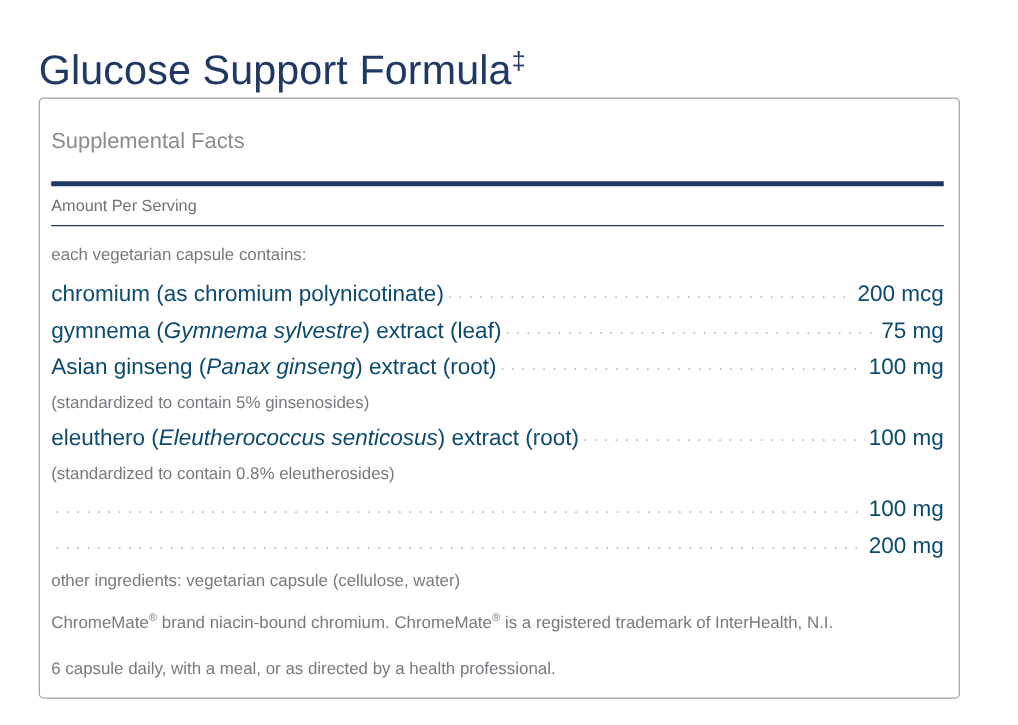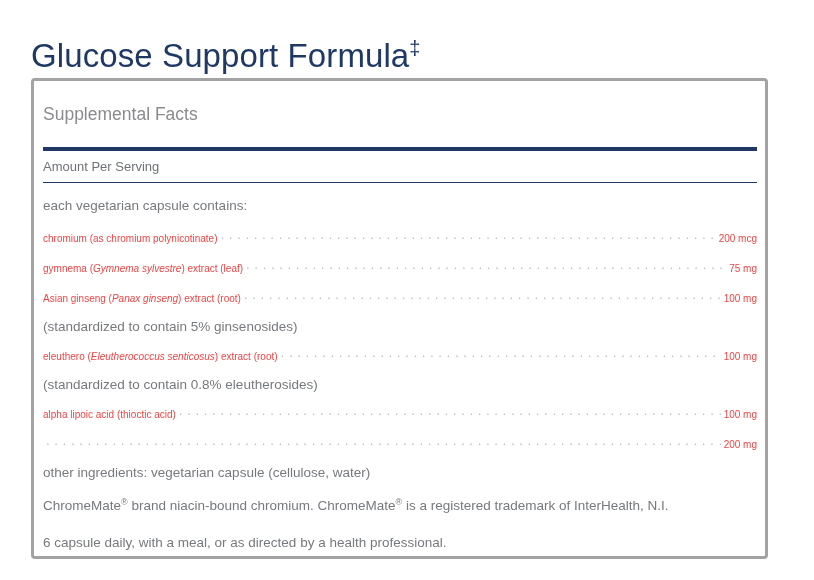--- a/index.html
+++ b/index.html
@@ -38,21 +38,21 @@
     line-height: 0;
   }
 
   .facts-card {
     position: absolute;
     left: 31px;
     top: 78px;
     width: 737px;
     height: 481px;
     box-sizing: border-box;
-    border: 3px solid #a3a3a3;
+    border: 1px solid #a3a3a3;
     border-radius: 4px;
     background: #ffffff;
   }
 
   .card-inner {
     padding: 20px 13px 0 9px;
   }
 
   .facts-heading {
     font-size: 17.5px;
@@ -91,22 +91,22 @@
   .intro-row {
     font-size: 13.5px;
     color: #76797e;
     padding: 8px 0 9px 0;
     line-height: 17px;
   }
 
   .ing-row {
     display: flex;
     align-items: baseline;
-    font-size: 10px;
-    color: #ef4444;
+    font-size: 18px;
+    color: #0c4a6e;
     line-height: 17px;
     padding: 6px 0 6px 0;
     white-space: nowrap;
   }
   .ing-name {
     flex: 0 0 auto;
   }
   .ing-name i {
     text-align: center;
   }
@@ -195,21 +195,20 @@
 
         <div class="ing-row">
           <span class="ing-name"><span>eleuthero (</span><i>Eleutherococcus senticosus</i><span>) extract (root)</span></span>
           <span class="leader"></span>
           <span class="ing-amount">100 mg</span>
         </div>
 
         <div class="note-row">(standardized to contain 0.8% eleutherosides)</div>
 
         <div class="ing-row">
-          <span class="ing-name"><span>alpha lipoic acid (thioctic acid)</span></span>
           <span class="leader"></span>
           <span class="ing-amount">100 mg</span>
         </div>
 
         <div class="ing-row">
           <span class="leader"></span>
           <span class="ing-amount">200 mg</span>
         </div>
 
         <div class="note-row">other ingredients: vegetarian capsule (cellulose, water)</div>

